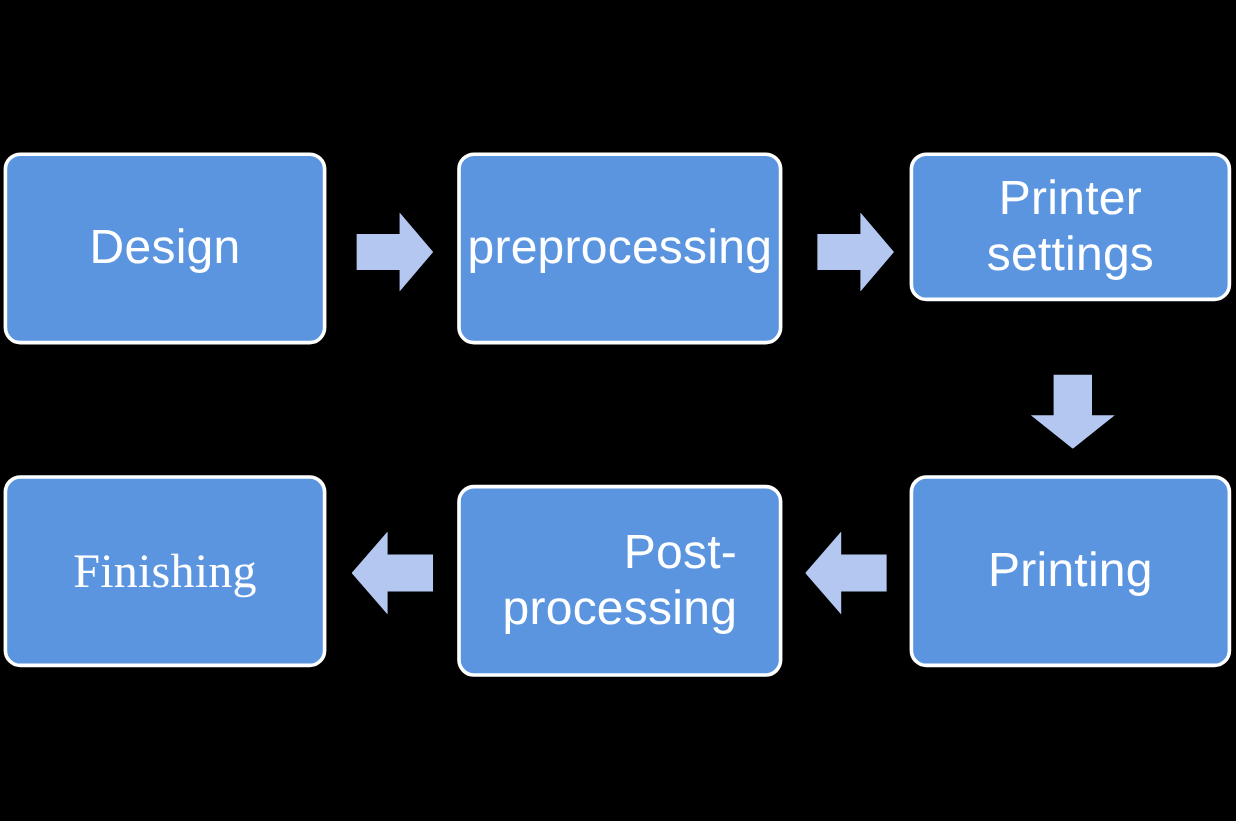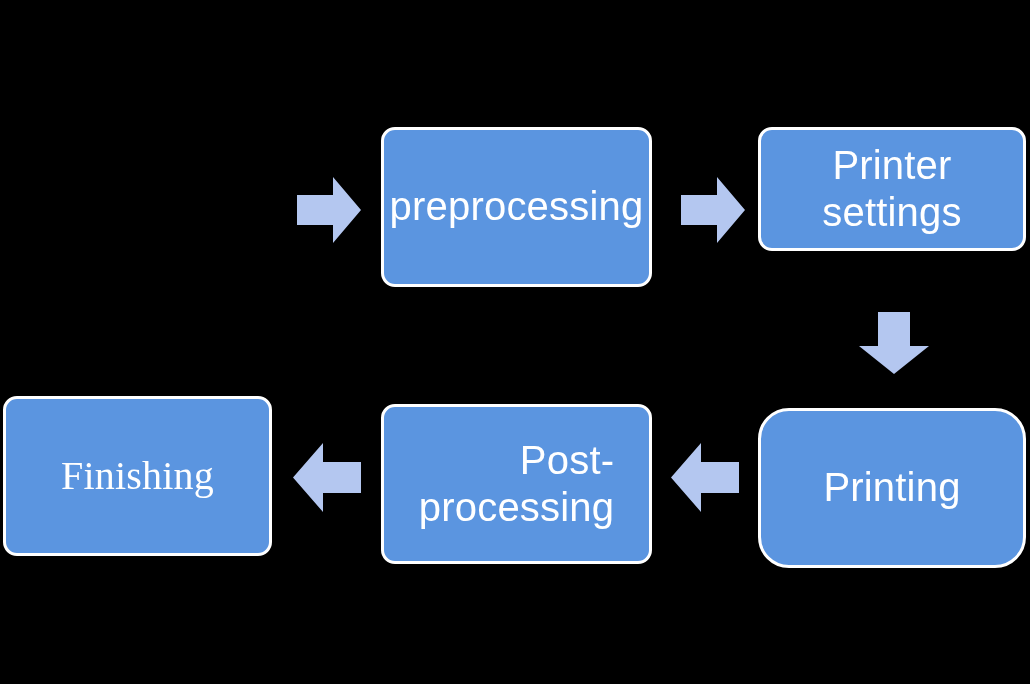--- a/index.html
+++ b/index.html
@@ -43,20 +43,23 @@
     display: block;
     width: 100%;
     height: 100%;
   }
 </style>
 </head>
 <body>
 
 <div id="canvas">
 
+  <div class="node" style="left:3px; top:127px; width:269px; height:160px;">
+    <span>Design</span>
+  </div>
 
   <div class="arrow" style="left:297px; top:177px; width:64px; height:66px;">
     <svg viewBox="0 0 64 66" preserveAspectRatio="none" aria-hidden="true">
       <polygon points="0,18 36,18 36,0 64,33 36,66 36,48 0,48" fill="#B4C7F0"></polygon>
     </svg>
   </div>
 
   <div class="node" style="left:381px; top:127px; width:271px; height:160px;align-items:center;">
     <span>preprocessing</span>
   </div>
@@ -92,17 +95,17 @@
     <span>Post-
 processing</span>
   </div>
 
   <div class="arrow" style="left:671px; top:443px; width:68px; height:69px;">
     <svg viewBox="0 0 68 69" preserveAspectRatio="none" aria-hidden="true">
       <polygon points="68,19 30,19 30,0 0,34.5 30,69 30,50 68,50" fill="#B4C7F0"></polygon>
     </svg>
   </div>
 
-  <div class="node" style="left:758px; top:408px; width:268px; height:160px;border-radius:31px;">
+  <div class="node" style="left:758px; top:396px; width:268px; height:160px;">
     <span>Printing</span>
   </div>
 
 </div>
 
 </body></html>

